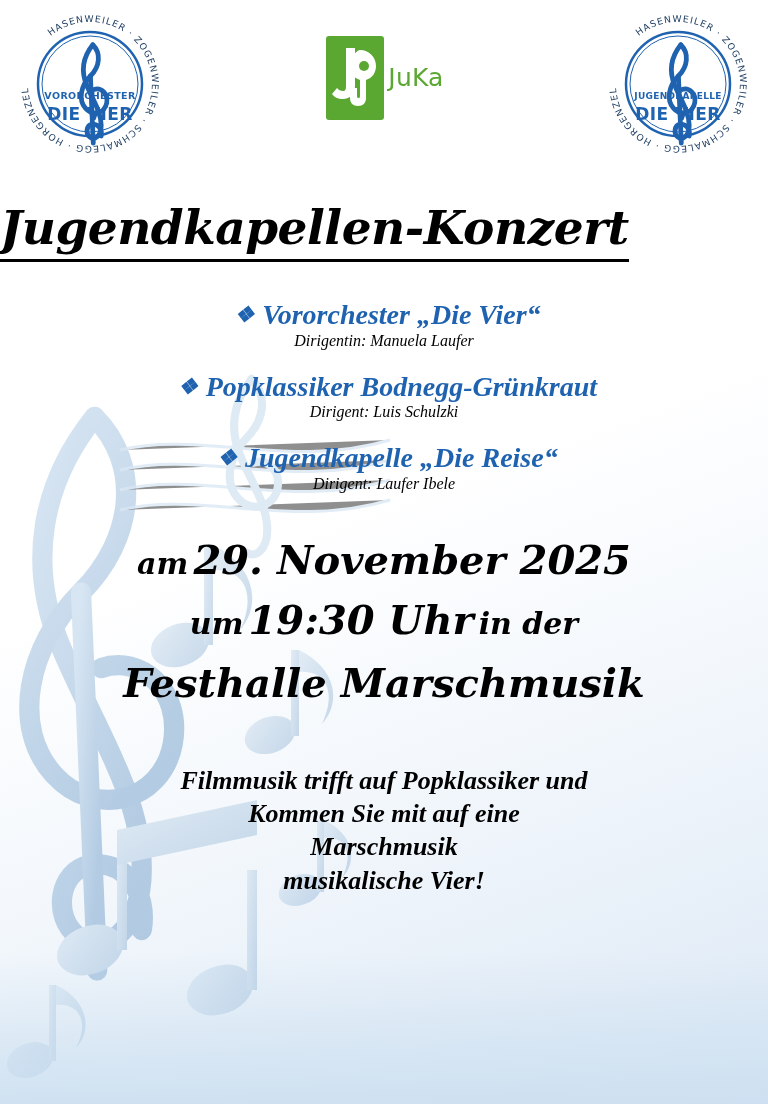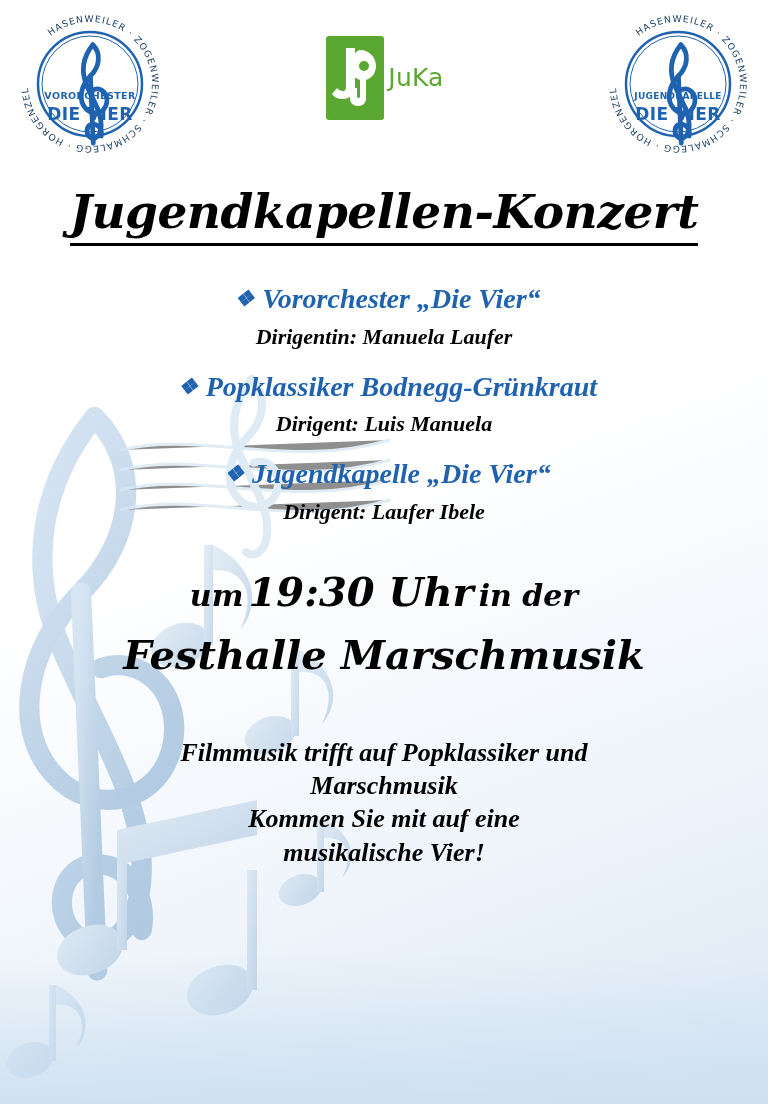--- a/index.html
+++ b/index.html
@@ -68,28 +68,27 @@
     font-size: 25px;
     line-height: 1.22;
     font-weight: 400;
     letter-spacing: 0.2px;
   }
   .juka-text .l1 { display: block; }
   .juka-text .l2 { display: block; }
   
   .main-title {
     position: relative;
-    text-align: center;
     font-family: "DejaVu Serif", serif;
     font-weight: bold;
     font-style: italic;
     font-size: 47px;
     color: #000000;
     letter-spacing: -0.5px;
-    margin-top: 24px;
+    margin-top: 40px;
     padding-bottom: 6px;
   }
   .main-title .tl {
     display: inline-block;
     border-bottom: 3px solid #000;
     padding-bottom: 4px;
   }
   
   .ensembles {
     position: relative;
@@ -112,24 +111,24 @@
   .diamond {
     display: inline-block;
     color: #1f63b0;
     font-size: 22px;
     transform: translateY(-2px);
     margin-right: 8px;
   }
   .ens-cond {
     color: #000000;
     font-family: "Liberation Serif", serif;
-    font-weight: bold;
-    font-style: italic;
-    font-size: 22px;
-    margin-top: 8px;
+    font-weight: normal;
+    font-style: italic;
+    font-size: 16px;
+    margin-top: 0;
   }
   
   .when {
     position: relative;
     text-align: center;
     margin-top: 44px;
     color: #000;
     font-family: "DejaVu Serif", serif;
   }
   .when .line {
@@ -293,40 +292,44 @@
       <div class="ens-name">
         <span class="diamond">❖</span><span>Vororchester „Die Vier“</span>
       </div>
       <div class="ens-cond">Dirigentin: Manuela Laufer</div>
     </div>
 
     <div class="ens">
       <div class="ens-name">
         <span class="diamond">❖</span><span>Popklassiker Bodnegg-Grünkraut</span>
       </div>
-      <div class="ens-cond">Dirigent: Luis Manuela</div>
+      <div class="ens-cond">Dirigent: Luis Schulzki</div>
     </div>
 
     <div class="ens">
       <div class="ens-name">
-        <span class="diamond">❖</span><span>Jugendkapelle „Die Vier“</span>
+        <span class="diamond">❖</span><span>Jugendkapelle „Die Reise“</span>
       </div>
       <div class="ens-cond">Dirigent: Laufer Ibele</div>
     </div>
   </div>
 
   <div class="when">
+    <div class="line">
+      <span class="sm">am</span>
+      <span class="lg">29. November 2025</span>
+    </div>
     <div class="line">
       <span class="sm">um</span>
       <span class="lg">19:30 Uhr</span>
       <span class="sm">in der</span>
     </div>
     <div class="venue">Festhalle Marschmusik</div>
   </div>
 
   <div class="tagline">
     <div>Filmmusik trifft auf Popklassiker und</div>
+    <div>Kommen Sie mit auf eine</div>
     <div>Marschmusik</div>
-    <div>Kommen Sie mit auf eine</div>
     <div>musikalische Vier!</div>
   </div>
 
 </div>
 
 </body></html>

